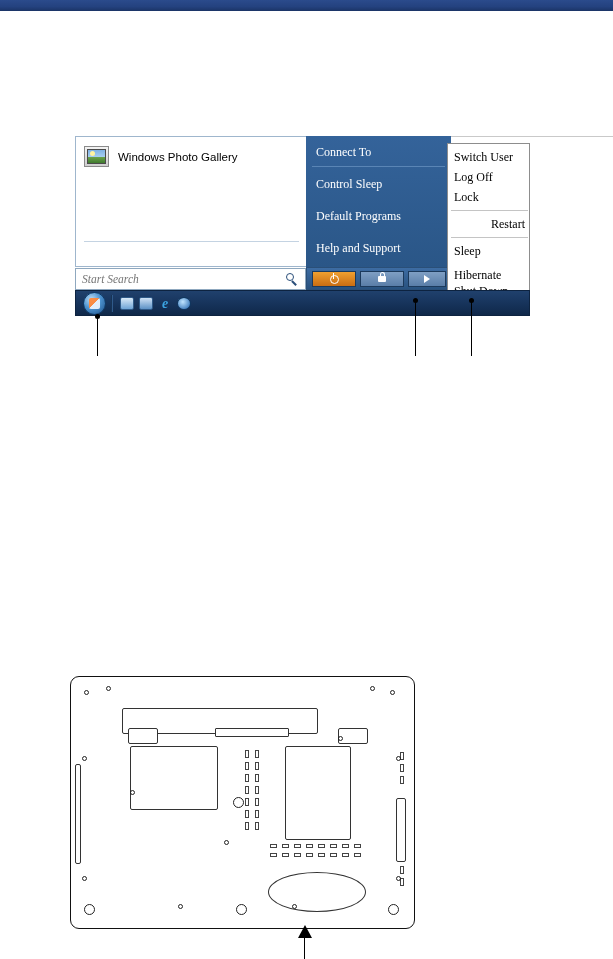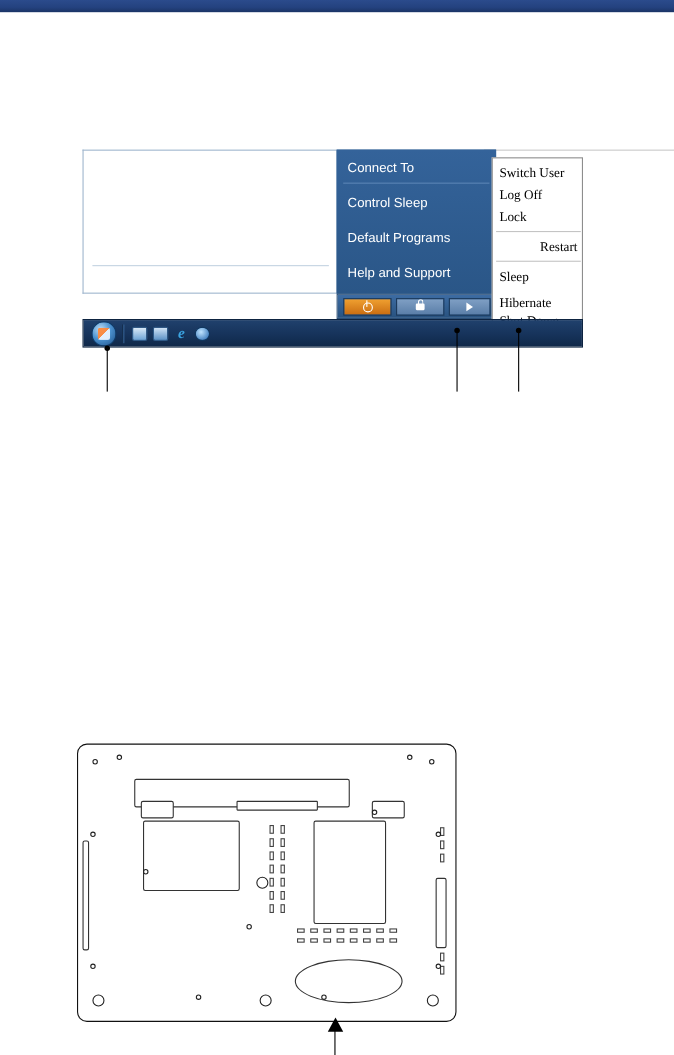--- a/index.html
+++ b/index.html
@@ -201,21 +201,21 @@
   }
   .sm-right-inner {
     position: absolute;
     left: 0; top: 0;
     width: 145px; height: 131px;
     background: linear-gradient(to bottom, #34639a 0%, #2a5687 100%);
   }
   .sm-right-item {
     position: absolute;
     left: 10px;
-    font-family: Liberation Sans, sans-serif;
+    font-family: Liberation Serif, serif;
     font-size: 12px;
     color: #ffffff;
     white-space: nowrap;
   }
   .sm-sep {
     position: absolute;
     left: 6px;
     width: 133px;
     height: 1px;
     background: #5a85b5;
@@ -499,25 +499,40 @@
 
 <div class="top-bar">
   <div class="top-bar-accent"></div>
 </div>
 
 <div class="page-rule"></div>
 
 <div class="startmenu-fig">
 
   <div class="sm-left">
+    <div class="sm-app-row">
+      <span class="sm-app-icon">
+        <span class="frame"></span>
+        <span class="pic"></span>
+        <span class="sun"></span>
+      </span>
+      <span class="sm-app-label">Windows Photo Gallery</span>
+    </div>
 
     <div class="sm-divider"></div>
 
   </div>
 
+  <div class="sm-search">
+    <input class="sm-search-input" type="text" placeholder="Start Search" style="">
+    <span class="sm-search-icon">
+      <span class="lens"></span>
+      <span class="handle"></span>
+    </span>
+  </div>
 
   <div class="sm-right">
     <div class="sm-right-inner">
       <div class="sm-right-item" style="top:9px;">Connect To</div>
       <div class="sm-sep" style="top:30px;"></div>
       <div class="sm-right-item" style="top:41px;">Control Sleep</div>
       <div class="sm-right-item" style="top:73px;">Default Programs</div>
       <div class="sm-right-item" style="top:105px;">Help and Support</div>
     </div>
   </div>

